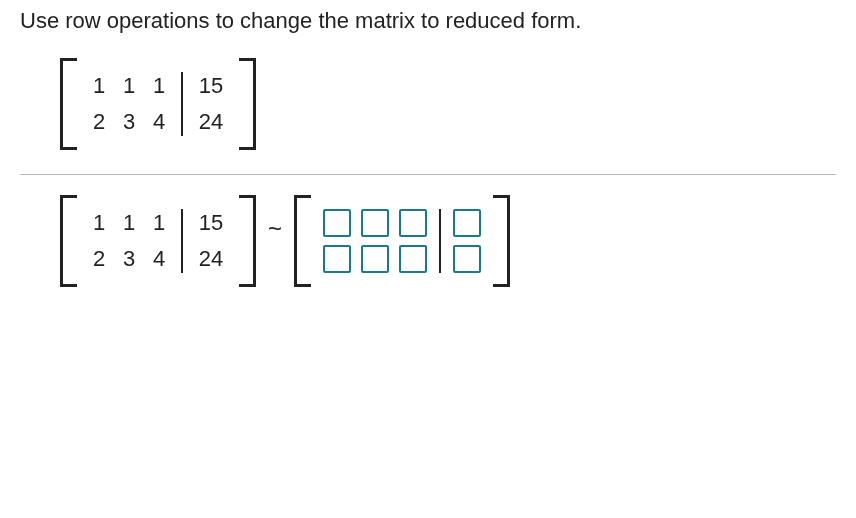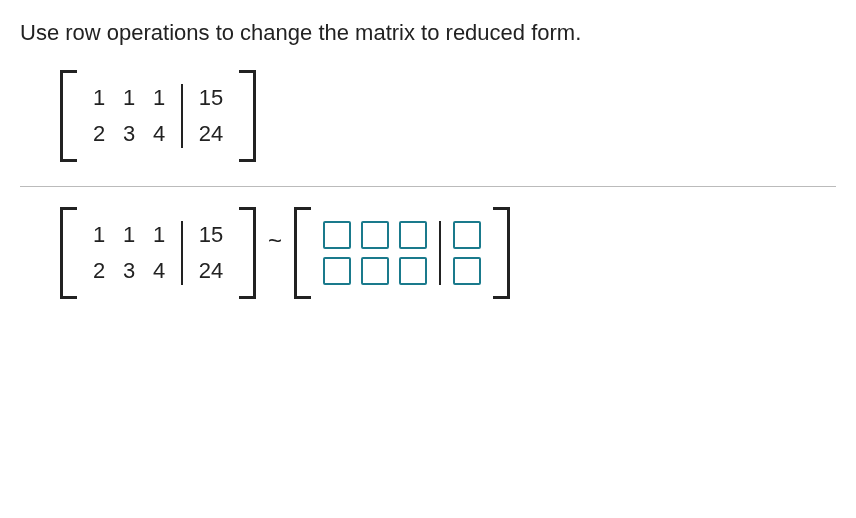--- a/index.html
+++ b/index.html
@@ -7,21 +7,21 @@
     padding: 0;
     font-family: Arial, Helvetica, sans-serif;
     font-size: 22px;
     color: #222;
     background: #fff;
     width: 856px;
     height: 518px;
     box-sizing: border-box;
   }
   .page {
-    padding: 20px 20px;
+    padding: 8px 20px;
   }
   .prompt {
     margin-bottom: 24px;
     font-size: 22px;
   }
   .matrix-area {
     padding-left: 40px;
     padding-bottom: 24px;
   }
   .row-line {

